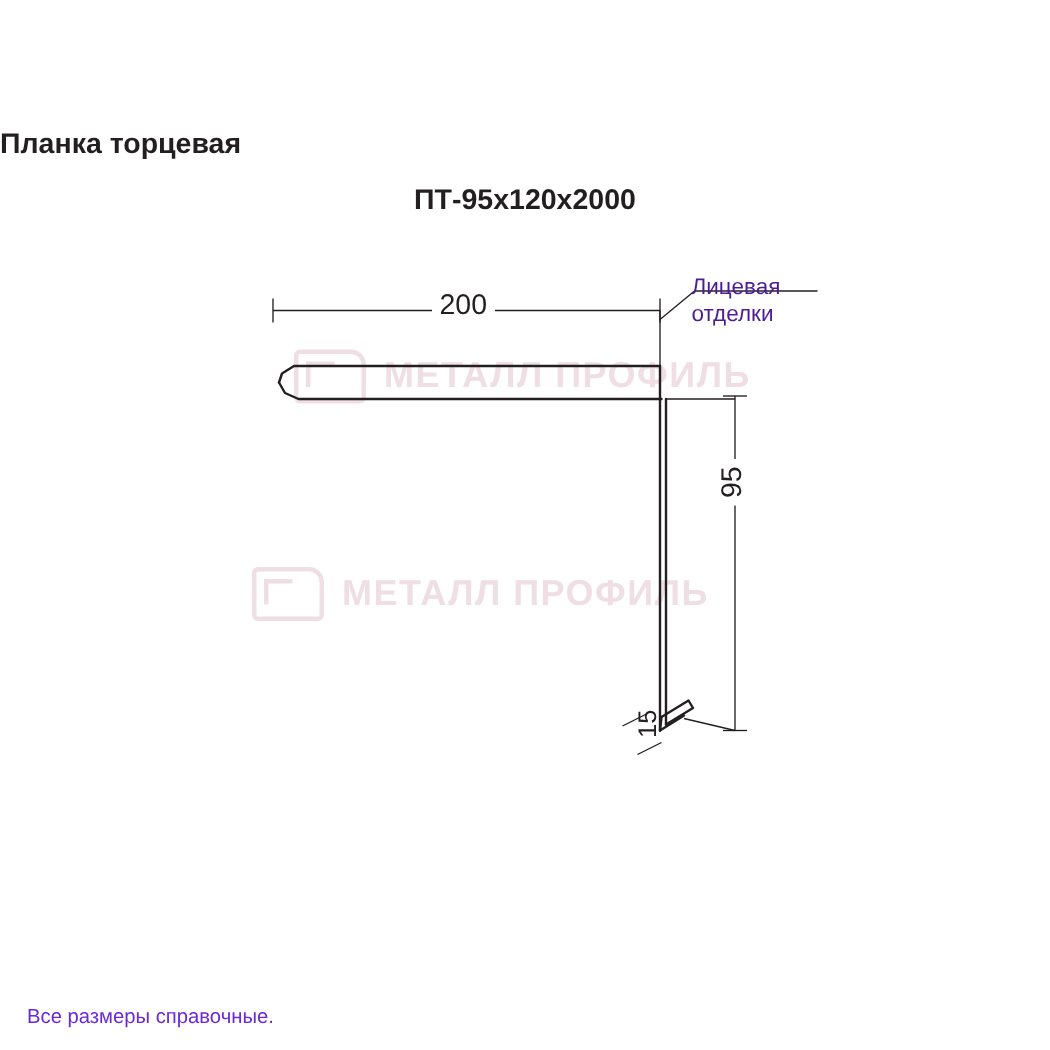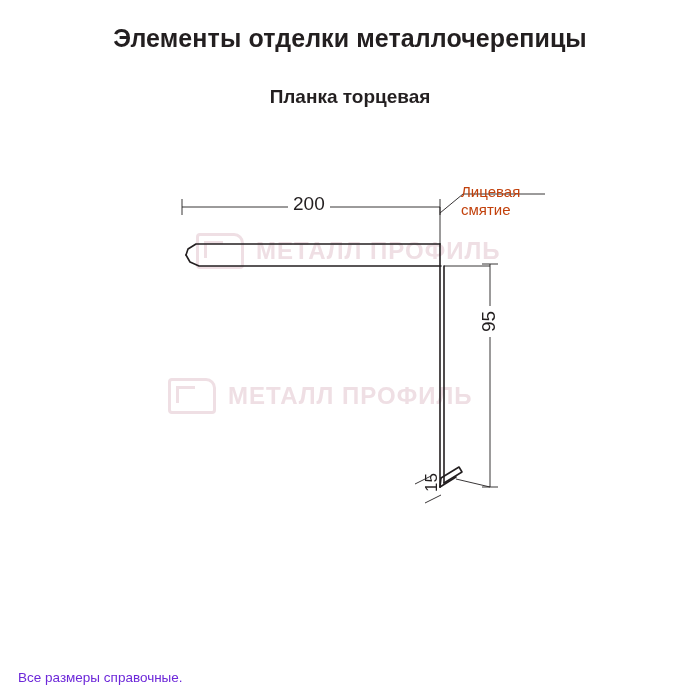--- a/index.html
+++ b/index.html
@@ -28,21 +28,21 @@
     text-align: center;
     font-size: 25px;
     font-weight: bold;
     letter-spacing: 0.1px;
   }
   .title-sub {
     position: absolute;
     top: 86px;
     left: 0;
     width: 700px;
-    text-align: center;
+    text-align: left;
     font-size: 19px;
     font-weight: bold;
   }
   .title-code {
     position: absolute;
     top: 123px;
     left: 0;
     width: 700px;
     text-align: center;
     font-size: 19px;
@@ -116,39 +116,39 @@
     white-space: nowrap;
     font-size: 17px;
     background: transparent;
   }
   .leader-text {
     position: absolute;
     left: 461px;
     top: 183px;
     font-size: 15px;
     line-height: 18px;
-    color: #c2410c;
+    color: #4c1d95;
     text-align: left;
   }
   .footnotes {
     position: absolute;
     left: 18px;
     bottom: 12px;
     font-size: 13.5px;
     line-height: 20px;
     color: #6d28d9;
   }
 </style>
 </head>
 <body>
 
 <div class="page">
 
-  <div class="title-main">Элементы отделки металлочерепицы</div>
   <div class="title-sub">Планка торцевая</div>
+  <div class="title-code">ПТ-95x120x2000</div>
 
   <div class="watermark-layer">
     <div class="wm wm1">
       <span class="wm-mark"></span>
       <span>МЕТАЛЛ ПРОФИЛЬ</span>
     </div>
     <div class="wm wm2">
       <span class="wm-mark"></span>
       <span>МЕТАЛЛ ПРОФИЛЬ</span>
     </div>
@@ -189,20 +189,20 @@
       <line x1="463" y1="194" x2="545" y2="194"></line>
     </g>
   </svg>
 
   <div class="dim-label label-120">200</div>
   <div class="dim-label label-95">95</div>
   <div class="dim-label label-15">15</div>
 
   <div class="leader-text">
     <div>Лицевая</div>
-    <div>смятие</div>
+    <div>отделки</div>
   </div>
 
   <div class="footnotes">
     <div>Все размеры справочные.</div>
   </div>
 
 </div>
 
 </body></html>

